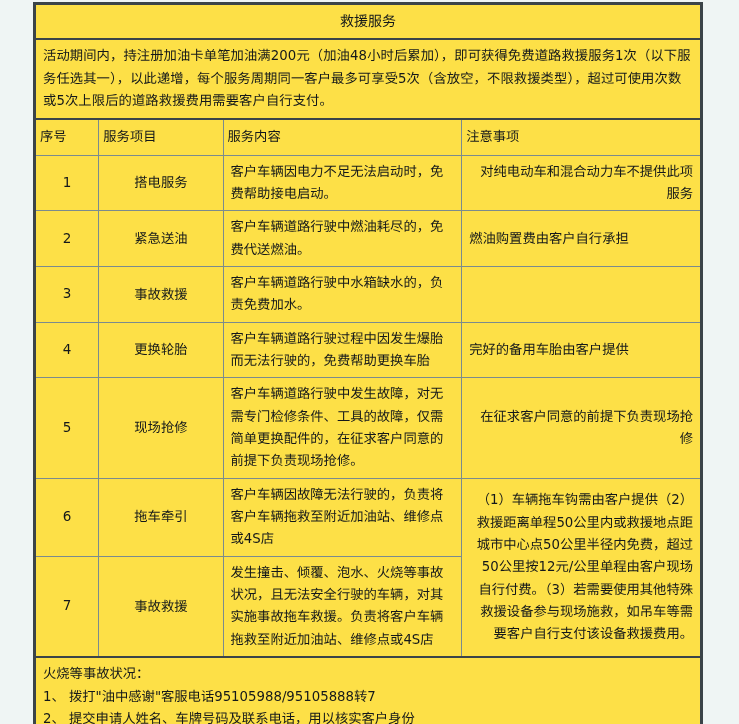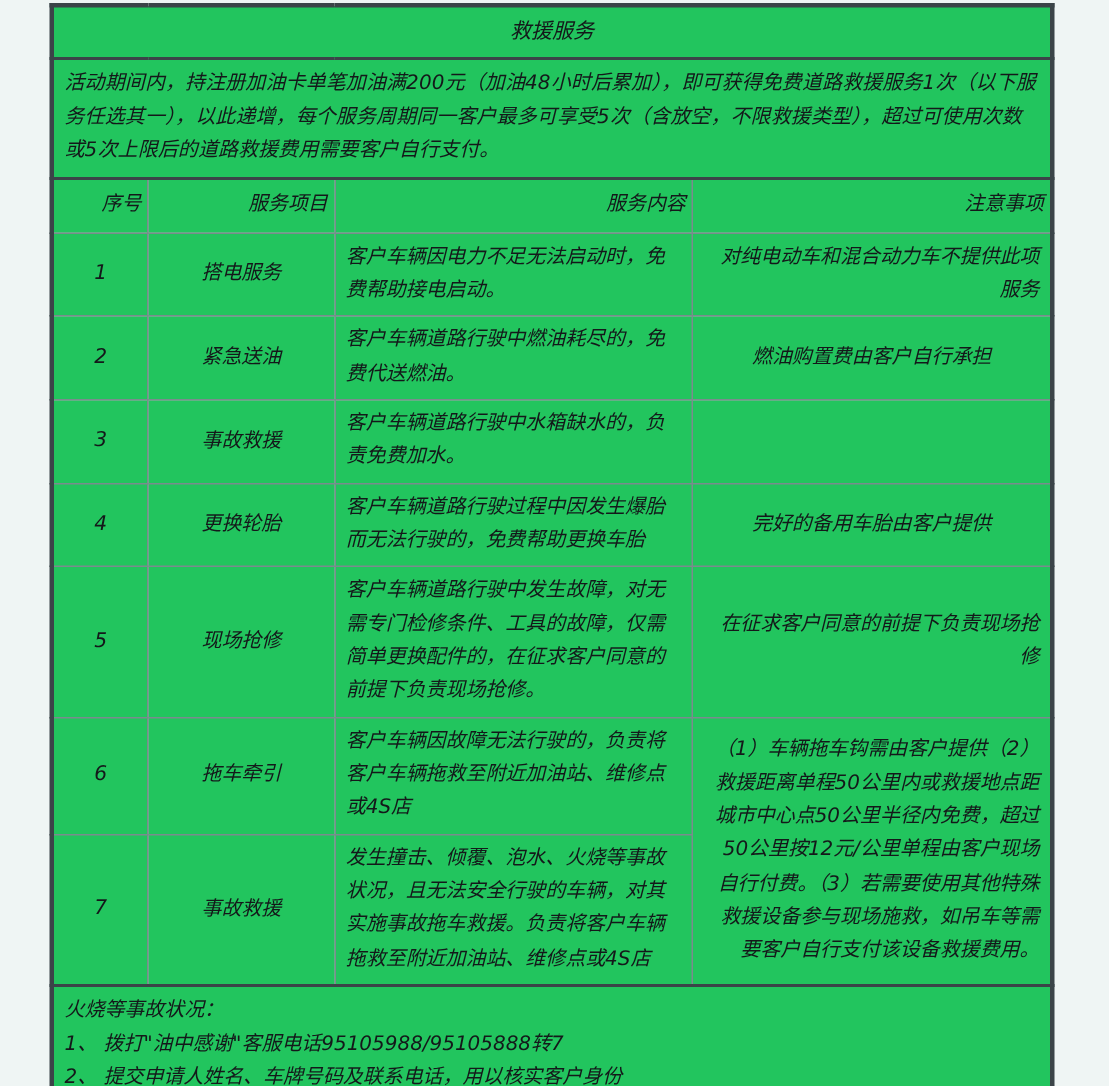--- a/index.html
+++ b/index.html
@@ -31,22 +31,21 @@
     background: #eff5f4;
     border: 3px solid #3b4448;
     font-size: 13.3px;
     color: #14181a;
     line-height: 1.62;
   }
   .doc-table td {
     border: 1px solid #7b8b8e;
     padding: 5px 7px;
     vertical-align: middle;
-    background: #22c55e;
-    font-style: italic;
+    background: #fde047;
   }
   .title-cell {
     text-align: center;
     font-size: 14px;
     padding: 7px 6px 8px 6px;
     border-bottom: 2px solid #3b4448 !important;
   }
   .intro-cell {
     text-align: left;
     padding: 7px 6px 8px 7px;
@@ -56,38 +55,38 @@
   .intro-cell p {
     margin: 0;
     text-indent: 0;
     line-height: 1.72;
   }
   .col-no     { width: 59px; }
   .col-item   { width: 114px; }
   .col-desc   { width: 219px; }
   .col-note   { width: 220px; }
   .hdr td {
-    text-align: right;
+    text-align: left;
     padding: 6px 4px 7px 4px;
     border-bottom: 1px solid #7b8b8e !important;
   }
   .c-num {
     text-align: center;
     font-size: 13.5px;
   }
   .c-item {
     text-align: center;
     margin-top: 12px;
   }
   .c-desc {
     text-align: left;
     line-height: 1.68;
   }
   .c-note {
-    text-align: center;
+    text-align: left;
     line-height: 1.68;
   }
   .c-note.align-left {
     text-align: right;
   }
   .footer-cell {
     text-align: left;
     padding: 6px 6px 8px 7px;
     border-top: 2px solid #3b4448 !important;
     line-height: 1.7;

